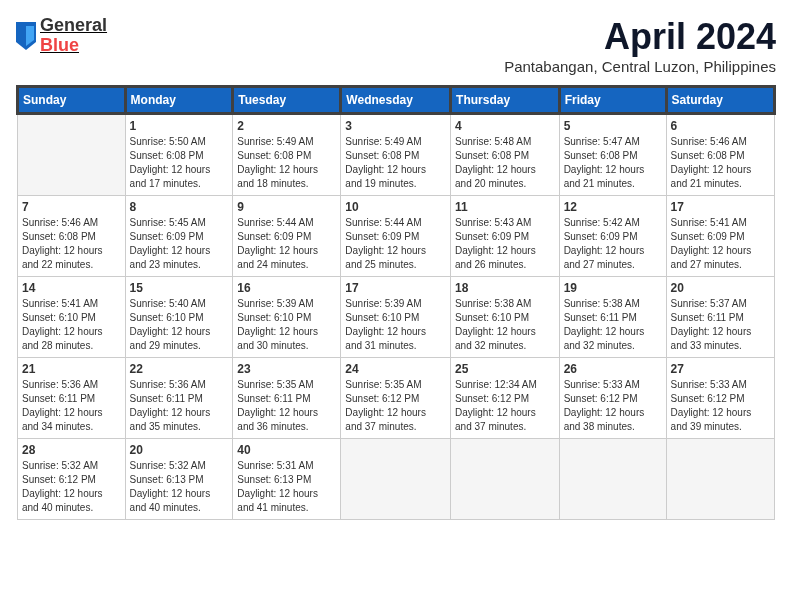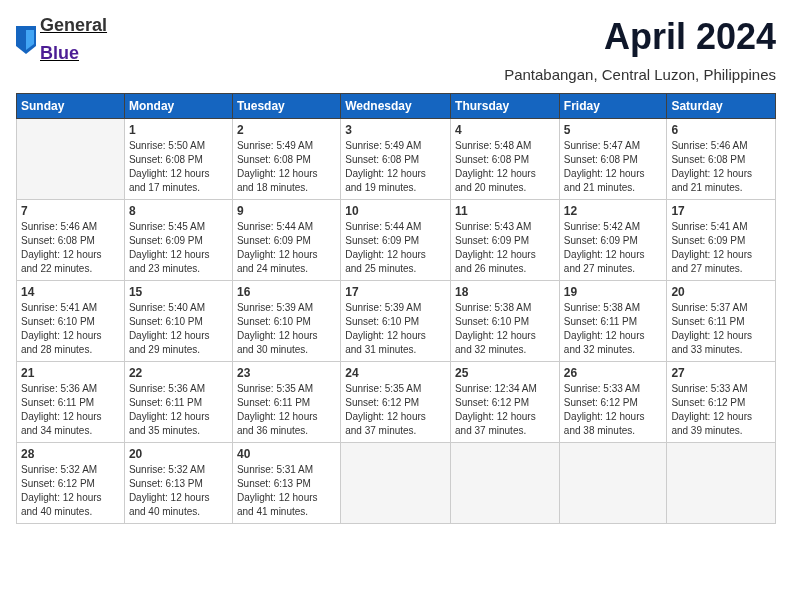--- a/index.html
+++ b/index.html
@@ -22,51 +22,50 @@
     }
     .logo-text {
       display: flex;
       flex-direction: column;
       font-size: 18px;
       font-weight: bold;
       line-height: 1.1;
       text-decoration: underline;
     }
     .logo-general { color: #333; }
-    .logo-blue { color: #4c1d95; margin-top: 8px; }
+    .logo-blue { color: #ef4444; }
     .logo-icon {
       width: 20px;
       height: 28px;
       margin-right: 4px;
     }
     .title-block {
       text-align: right;
     }
     .month-title {
       font-size: 36px;
       font-weight: bold;
       color: #0f172a;
     }
     .location {
       font-size: 15px;
       color: #333;
-      margin-top: 8px;
     }
     .calendar {
       width: 100%;
       border-collapse: collapse;
       font-size: 11px;
     }
     .calendar thead tr th {
       background: #1565c0;
       color: #fff;
       padding: 5px 4px;
       text-align: left;
       font-size: 12px;
-      border: 1px solid #404040;
+      border: 3px solid #404040;
     }
     .calendar tbody tr td {
       border: 1px solid #ccc;
       vertical-align: top;
       padding: 4px;
       width: 113px;
       min-height: 80px;
     }
     .day-num {
       font-weight: bold;

